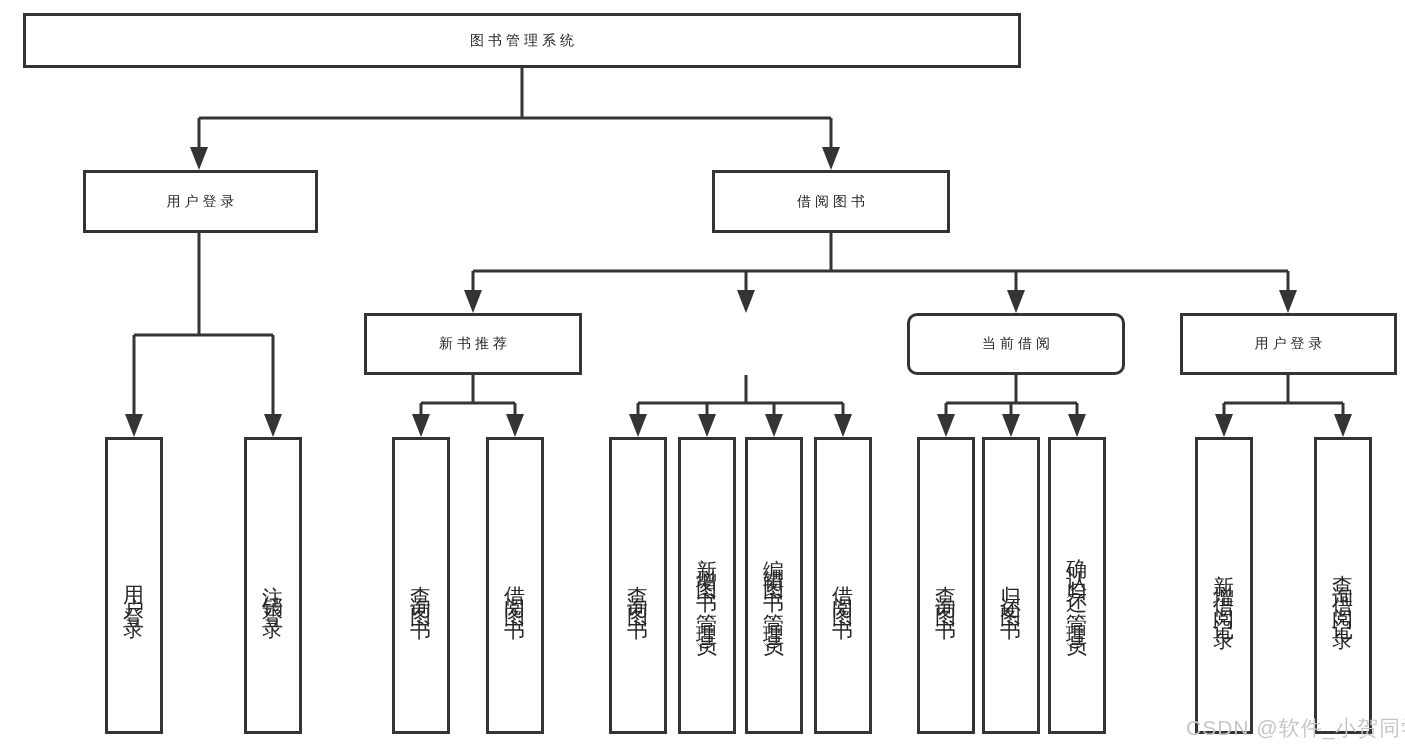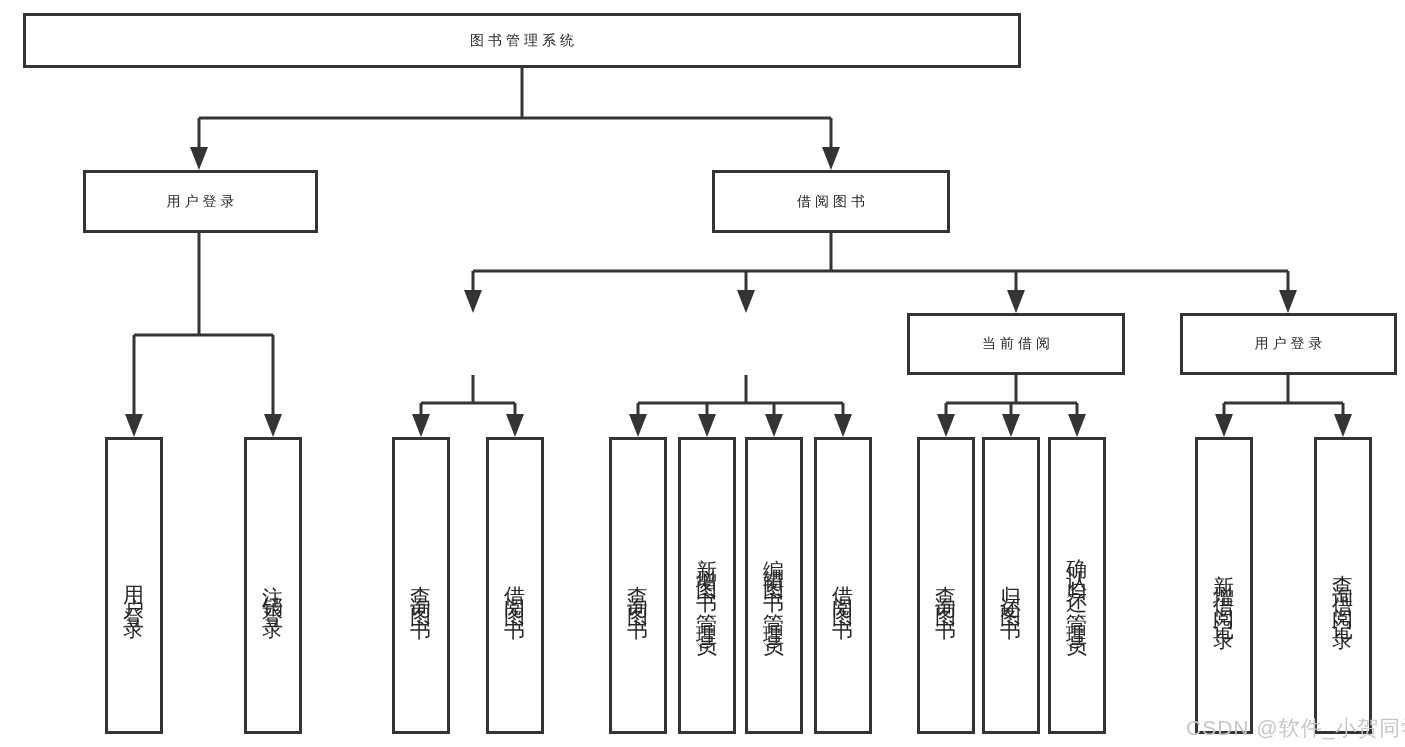--- a/index.html
+++ b/index.html
@@ -19,21 +19,21 @@
   .box{position:absolute;border:3px solid var(--line);background:#fff;display:flex;align-items:center;justify-content:center;color:var(--text);z-index:2;}
   .hbox span{font-size:14px;letter-spacing:4px;margin-right:-4px;white-space:nowrap;}
   .vbox{width:58px;top:437px;height:297px;}
   .vbox span{writing-mode:vertical-rl;text-orientation:mixed;font-size:21px;letter-spacing:11px;margin-bottom:-11px;white-space:nowrap;line-height:1;}
   
   #n-root   {left:23px;  top:13px;  width:998px; height:55px;}
   #n-ulogin {left:83px;  top:170px; width:235px; height:63px;}
   #n-bmgmt  {left:712px; top:170px; width:238px; height:63px;}
   #n-newbook{left:364px; top:313px; width:218px; height:62px;}
   #n-bborrow{left:637px; top:313px; width:218px; height:62px;}
-  #n-cborrow{left:907px; top:313px; width:218px; height:62px;}
+  #n-cborrow{left:907px; top:313px; width:218px; height:62px;border-radius:10px;}
   #n-records{left:1180px;top:313px; width:217px; height:62px;}
   
   #l-ul1{left:105px;} #l-ul2{left:244px;}
   #l-nb1{left:392px;} #l-nb2{left:486px;}
   #l-bb1{left:609px;} #l-bb2{left:678px;} #l-bb3{left:745px;} #l-bb4{left:814px;}
   #l-cb1{left:917px;} #l-cb2{left:982px;} #l-cb3{left:1048px;}
   #l-br1{left:1195px;} #l-br2{left:1314px;}
   .watermark{position:absolute;left:1186px;top:714px;font-size:21px;letter-spacing:1px;color:var(--wm);z-index:5;white-space:nowrap;}
 </style>
 </head>
@@ -68,20 +68,23 @@
     <span>图书管理系统</span>
   </div>
 
   <div class="box hbox" id="n-ulogin">
     <span>用户登录</span>
   </div>
   <div class="box hbox" id="n-bmgmt">
     <span>借阅图书</span>
   </div>
 
+  <div class="box hbox" id="n-newbook">
+    <span>新书推荐</span>
+  </div>
   <div class="box hbox" id="n-cborrow">
     <span>当前借阅</span>
   </div>
   <div class="box hbox" id="n-records">
     <span>用户登录</span>
   </div>
 
   <div class="box vbox" id="l-ul1">
     <span>用户登录</span>
   </div>

